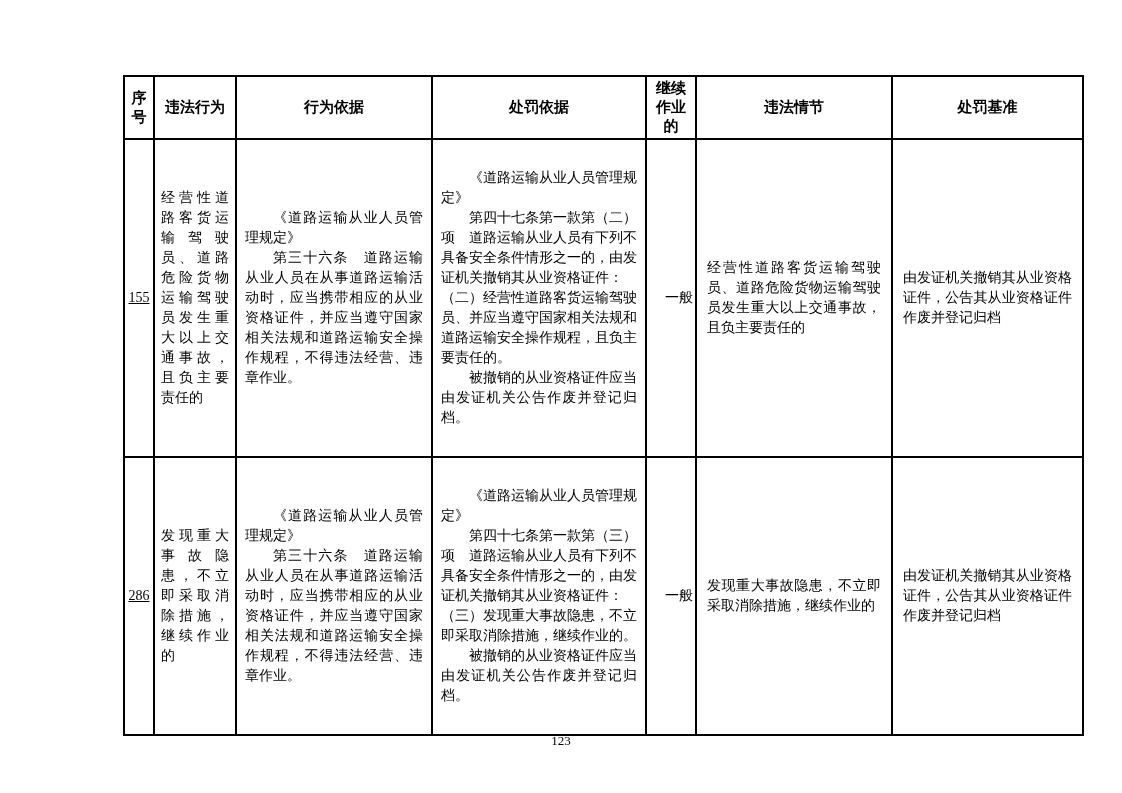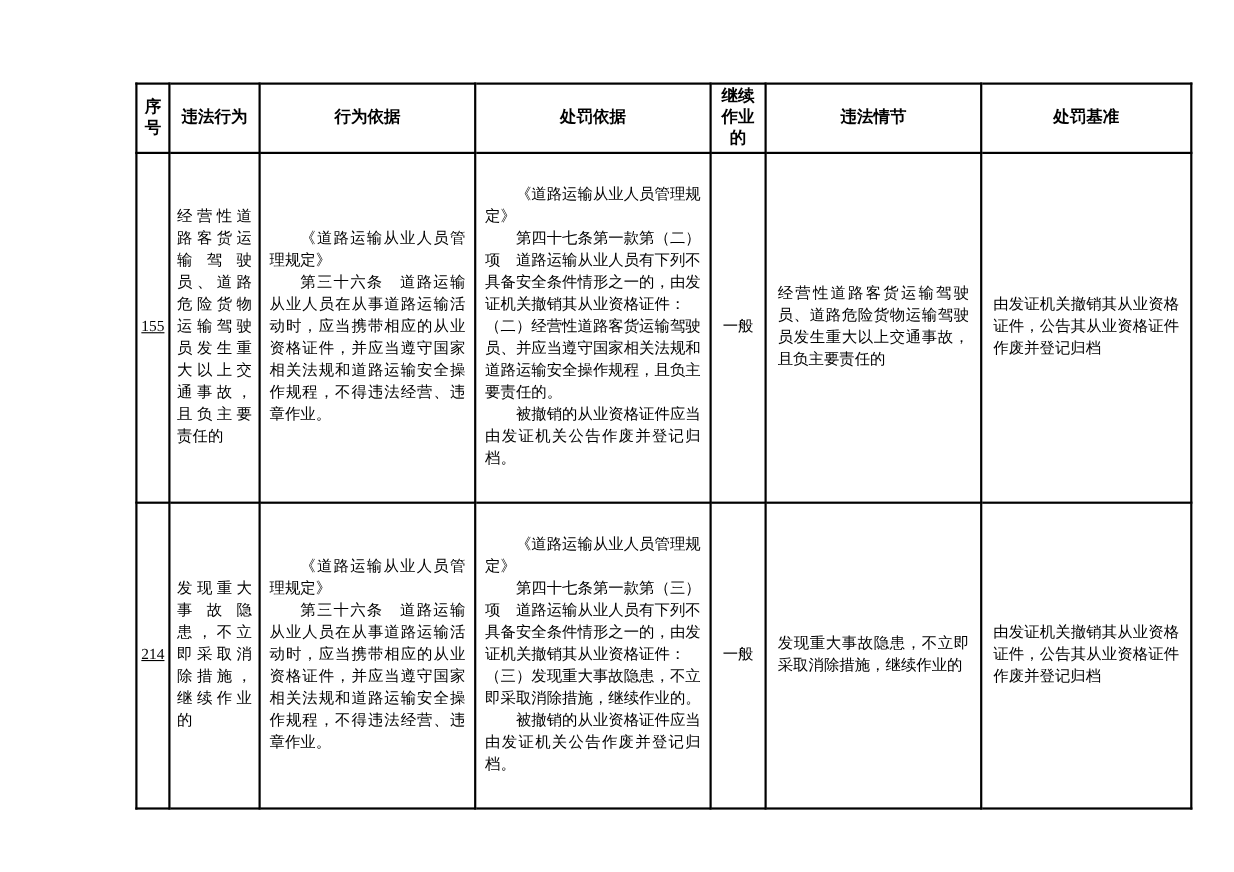--- a/index.html
+++ b/index.html
@@ -67,21 +67,21 @@
     text-justify: inter-ideograph;
   }
   td.c-basis p {
     margin: 0;
     text-indent: 0;
   }
   td.c-basis p.ind {
     text-indent: 2em;
   }
   td.c-degree {
-    text-align: center;
+    text-align: right;
     padding: 2px;
   }
   td.c-circ, td.c-bench {
     padding: 4px 10px;
     text-align: justify;
     text-justify: inter-ideograph;
   }
   .page-number {
     position: absolute;
     left: 0;
@@ -130,33 +130,34 @@
           <p class="ind">《道路运输从业人员管理规定》</p>
           <p class="ind">第四十七条第一款第（二）项　道路运输从业人员有下列不具备安全条件情形之一的，由发证机关撤销其从业资格证件：</p>
           <p>（二）经营性道路客货运输驾驶员、并应当遵守国家相关法规和道路运输安全操作规程，且负主要责任的。</p>
           <p class="ind">被撤销的从业资格证件应当由发证机关公告作废并登记归档。</p>
         </td>
         <td class="c-degree">一般</td>
         <td class="c-circ">经营性道路客货运输驾驶员、道路危险货物运输驾驶员发生重大以上交通事故，且负主要责任的</td>
         <td class="c-bench">由发证机关撤销其从业资格证件，公告其从业资格证件作废并登记归档</td>
       </tr>
       <tr class="body-row-2">
-        <td class="c-seq">214</td>
+        <td class="c-seq">286</td>
         <td class="c-behavior">发现重大事故隐患，不立即采取消除措施，继续作业的</td>
         <td class="c-basis">
           <p class="ind">《道路运输从业人员管理规定》</p>
           <p class="ind">第三十六条　道路运输从业人员在从事道路运输活动时，应当携带相应的从业资格证件，并应当遵守国家相关法规和道路运输安全操作规程，不得违法经营、违章作业。</p>
         </td>
         <td class="c-basis">
           <p class="ind">《道路运输从业人员管理规定》</p>
           <p class="ind">第四十七条第一款第（三）项　道路运输从业人员有下列不具备安全条件情形之一的，由发证机关撤销其从业资格证件：</p>
           <p>（三）发现重大事故隐患，不立即采取消除措施，继续作业的。</p>
           <p class="ind">被撤销的从业资格证件应当由发证机关公告作废并登记归档。</p>
         </td>
         <td class="c-degree">一般</td>
         <td class="c-circ">发现重大事故隐患，不立即采取消除措施，继续作业的</td>
         <td class="c-bench">由发证机关撤销其从业资格证件，公告其从业资格证件作废并登记归档</td>
       </tr>
     </tbody>
   </table>
 
+  <div class="page-number">123</div>
 
 </div>
 
 </body></html>

